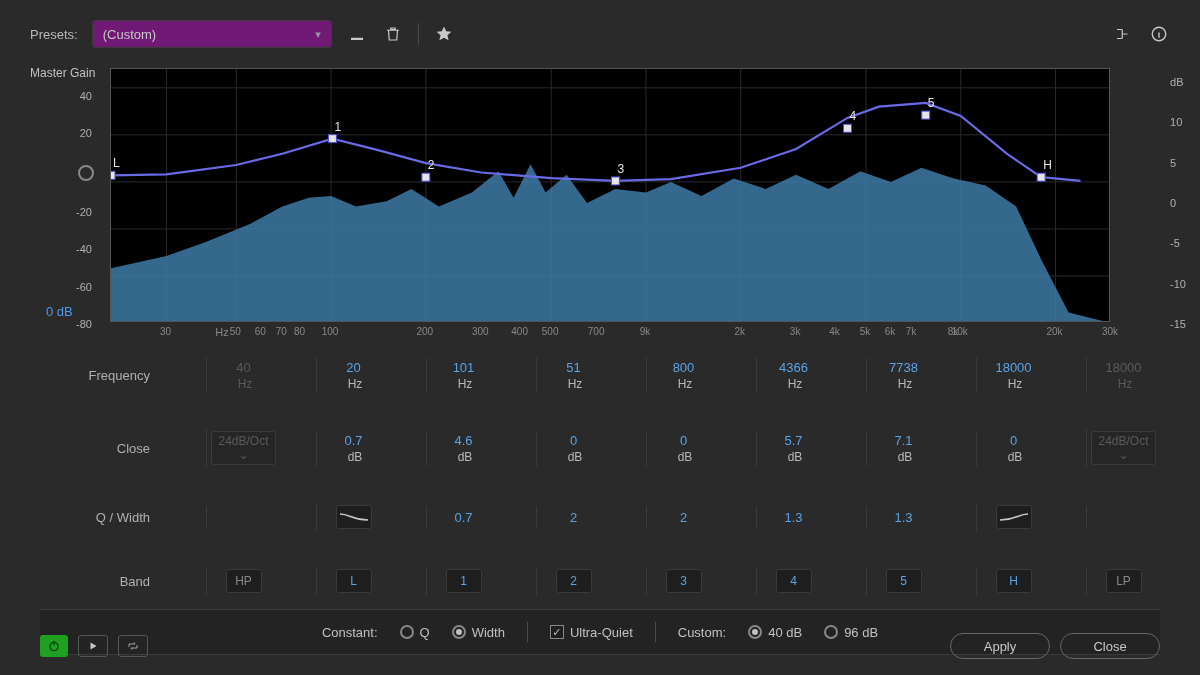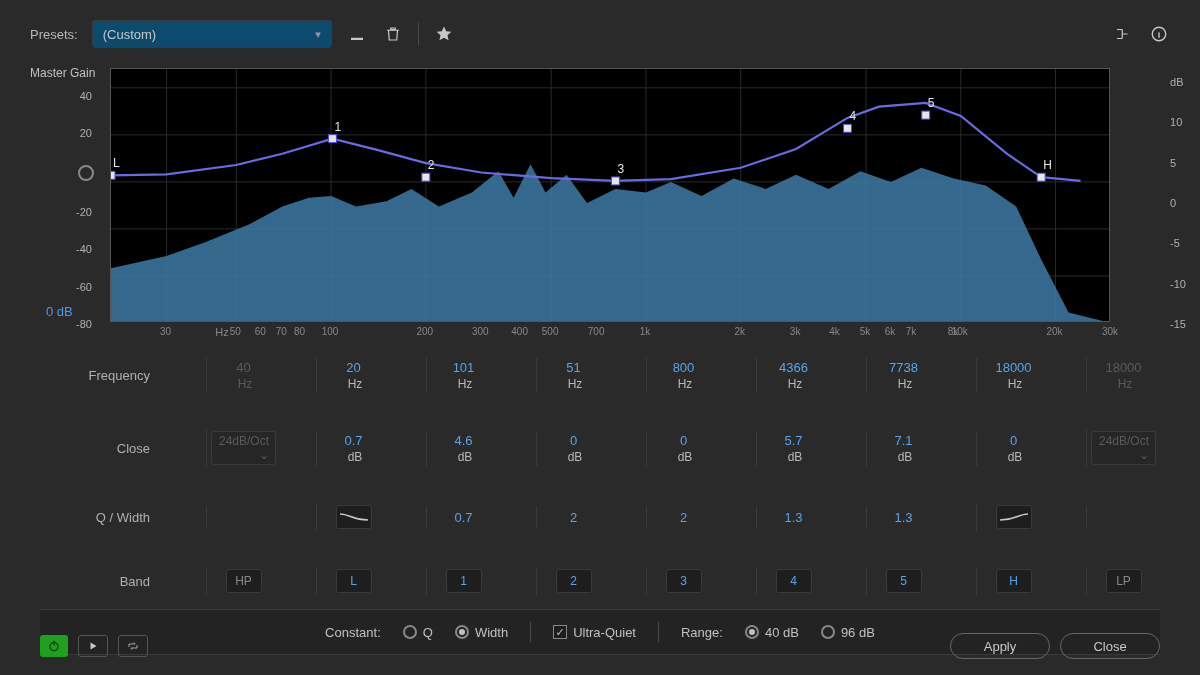--- a/index.html
+++ b/index.html
@@ -21,21 +21,21 @@
   
   .topbar {
     display: flex;
     align-items: center;
     padding: 8px 30px 16px 30px;
     gap: 14px;
   }
   .topbar .spacer { flex: 1; }
   .preset-label { color: #b8b8b8; }
   .preset-select {
-    background: #0c4a6e;
+    background: #701a75;
     border: 1px solid #3a3a3a;
     border-radius: 3px;
     min-width: 240px;
     height: 28px;
     display: flex;
     align-items: center;
     justify-content: space-between;
     padding: 0 10px;
     color: #c8c8c8;
     cursor: pointer;
@@ -135,21 +135,21 @@
   .val-blue { color: #5aa3e6; }
   .unit { color: #b8b8b8; margin-left: 3px; font-size: 12px; }
   .disabled { color: #5a5a5a; }
   .disabled-box {
     color: #5a5a5a;
     background: #262626;
     border: 1px solid #3a3a3a;
     border-radius: 3px;
     padding: 2px 6px;
     font-size: 12px;
-    display: inline-flex; align-items: center; gap: 4px; text-align: right;
+    display: inline-flex; align-items: center; gap: 4px;
   }
   .band-btn {
     display: inline-flex; align-items: center; justify-content: center;
     min-width: 36px; height: 24px;
     background: #1e1e1e;
     border: 1px solid #3a3a3a;
     border-radius: 3px;
     color: #5aa3e6;
     cursor: pointer;
     font-size: 12px;
@@ -323,21 +323,21 @@
       <span style="left: 125.292px;">50</span>
       <span style="left: 150.223px;">60</span>
       <span style="left: 171.301px;">70</span>
       <span style="left: 189.56px;">80</span>
       <span style="left: 220.072px;">100</span>
       <span style="left: 314.852px;">200</span>
       <span style="left: 370.295px;">300</span>
       <span style="left: 409.632px;">400</span>
       <span style="left: 440.145px;">500</span>
       <span style="left: 486.154px;">700</span>
-      <span style="left: 534.925px;">1k</span>
+      <span style="left: 534.925px;">9k</span>
       <span style="left: 629.705px;">2k</span>
       <span style="left: 685.148px;">3k</span>
       <span style="left: 724.485px;">4k</span>
       <span style="left: 754.997px;">5k</span>
       <span style="left: 779.928px;">6k</span>
       <span style="left: 801.006px;">7k</span>
       <span style="left: 843px;">8k</span>
       <span style="left: 849.777px;">10k</span>
       <span style="left: 944.557px;">20k</span>
       <span style="left: 1000px;">30k</span>
@@ -488,21 +488,21 @@
     <span class="radio sel" id="r-w">
         <span class="dot"></span>
         <span>Width</span>
       </span>
     <span class="sep"></span>
     <span class="chk" id="uq">
         <span class="box">✓</span>
         <span>Ultra-Quiet</span>
       </span>
     <span class="sep"></span>
-    <span>Range:</span>
+    <span>Custom:</span>
     <span class="radio sel" id="r-30">
         <span class="dot"></span>
         <span>40 dB</span>
       </span>
     <span class="radio" id="r-96">
         <span class="dot"></span>
         <span>96 dB</span>
       </span>
   </div>
 

